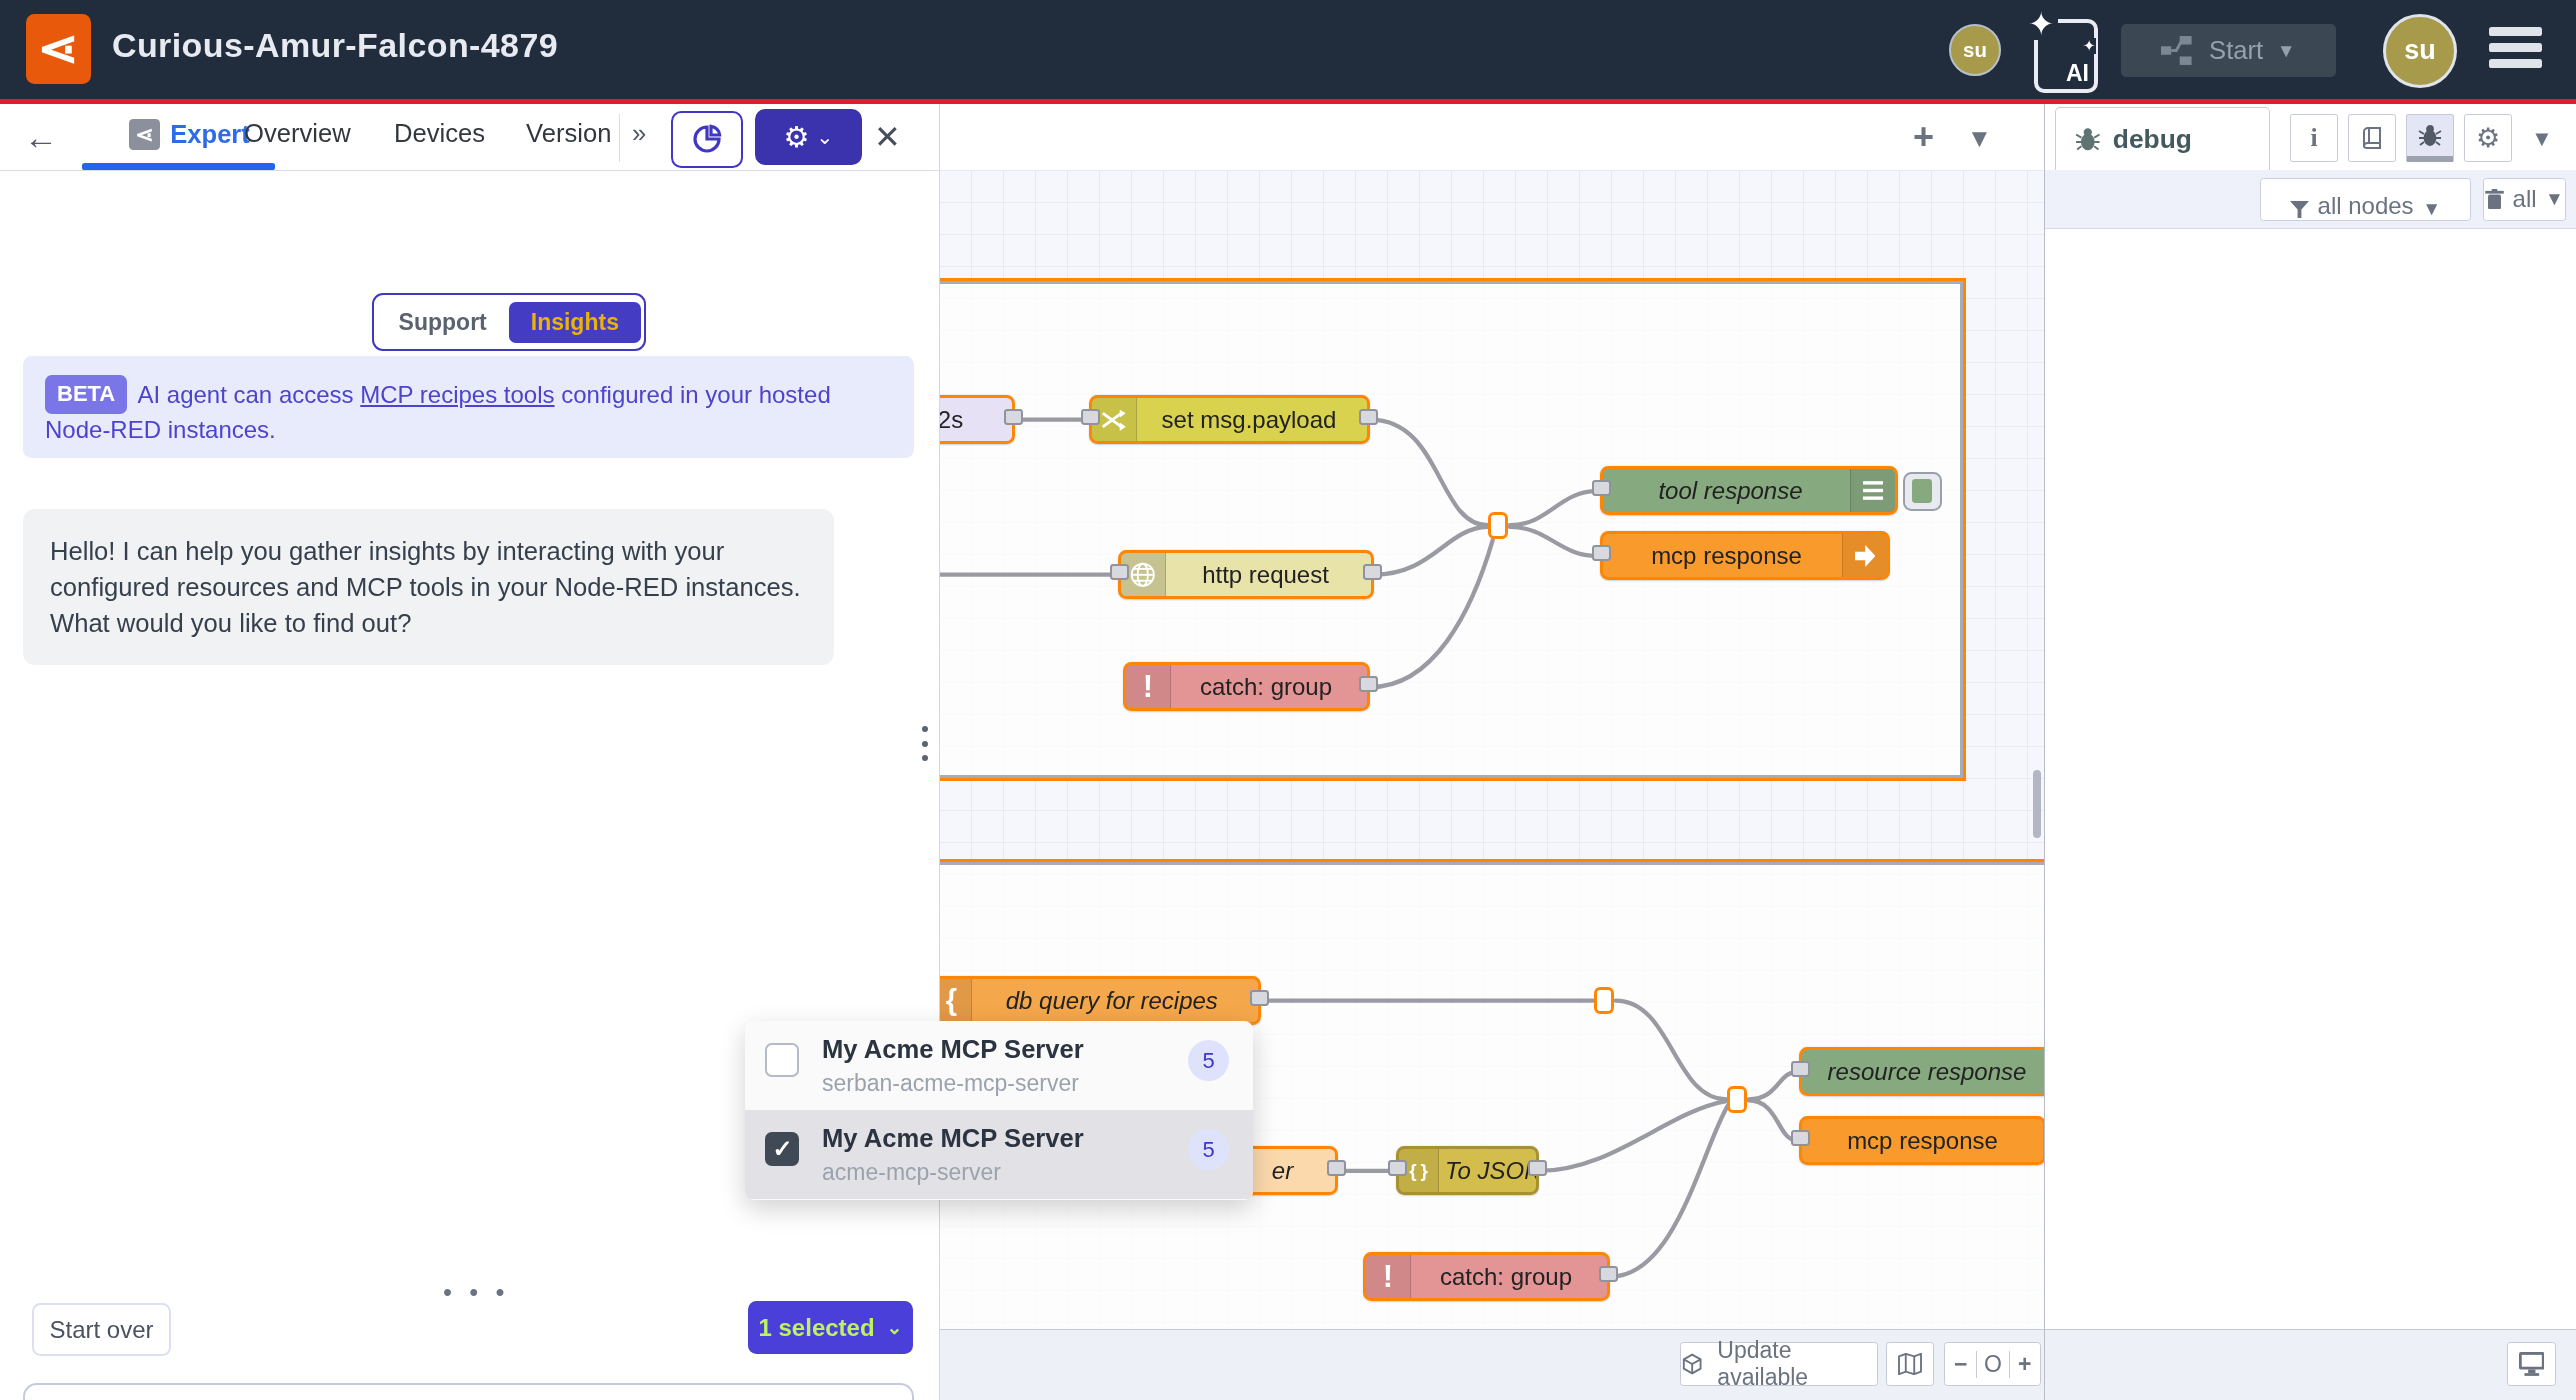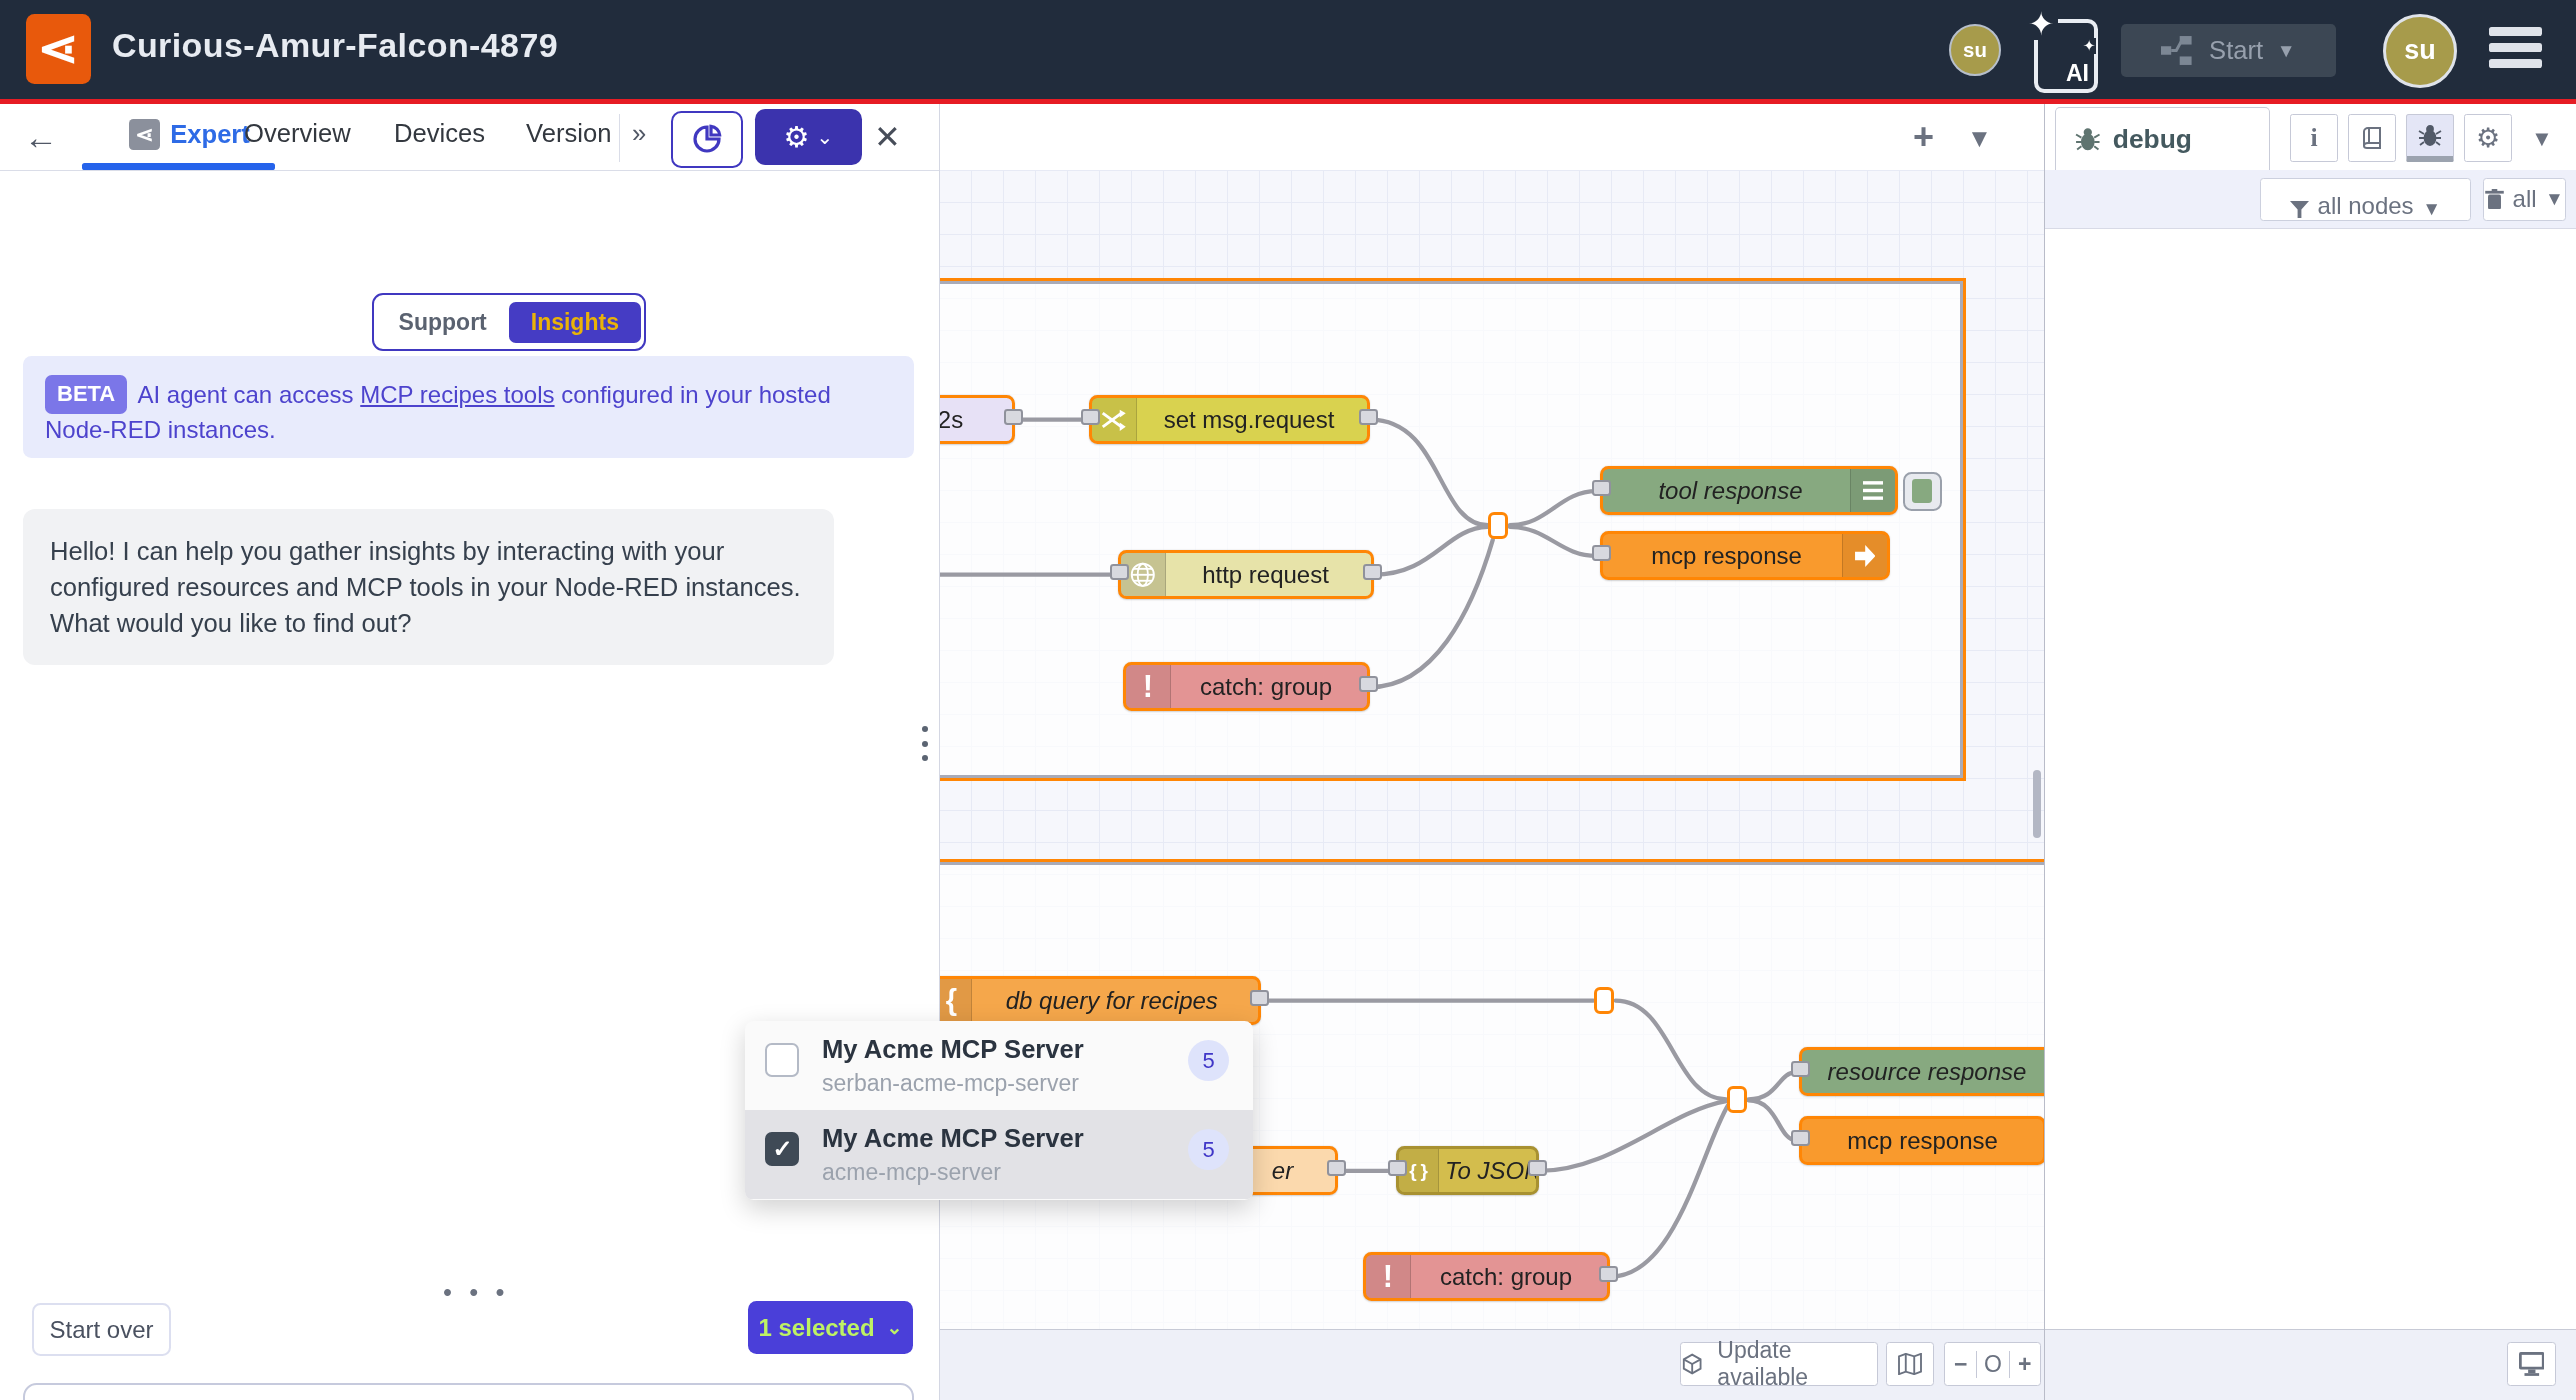--- a/index.html
+++ b/index.html
@@ -243,21 +243,21 @@
       <span class="nicon l">
         <svg width="25.6" height="24" viewBox="0 0 30 28">
             <g stroke="#fff" stroke-width="3.4" fill="#fff">
           <path d="M2 6 L24 22" fill="none"></path>
               <path d="M2 22 L24 6" fill="none"></path>
           <path d="M22 2 L29 6 L22 11 Z" stroke="none"></path>
               <path d="M22 17 L29 22 L22 27 Z" stroke="none"></path>
             </g>
           </svg>
       </span>
-      <span class="nlabel" style="margin-left:39px">set msg.request</span>
+      <span class="nlabel" style="margin-left:39px">set msg.payload</span>
       <span class="port pl"></span>
       <span class="port pr"></span>
     </div>
     <div class="node" style="left:661px;top:296px;width:298px;background:#87a980;">
       <span class="nlabel it" style="margin-right:37px">tool response</span>
       <span class="nicon r">
         <svg width="20.4" height="19" viewBox="0 0 24 22">
             <g fill="#fff">
               <rect y="0" width="24" height="4"></rect>
               <rect y="9" width="24" height="4"></rect>

